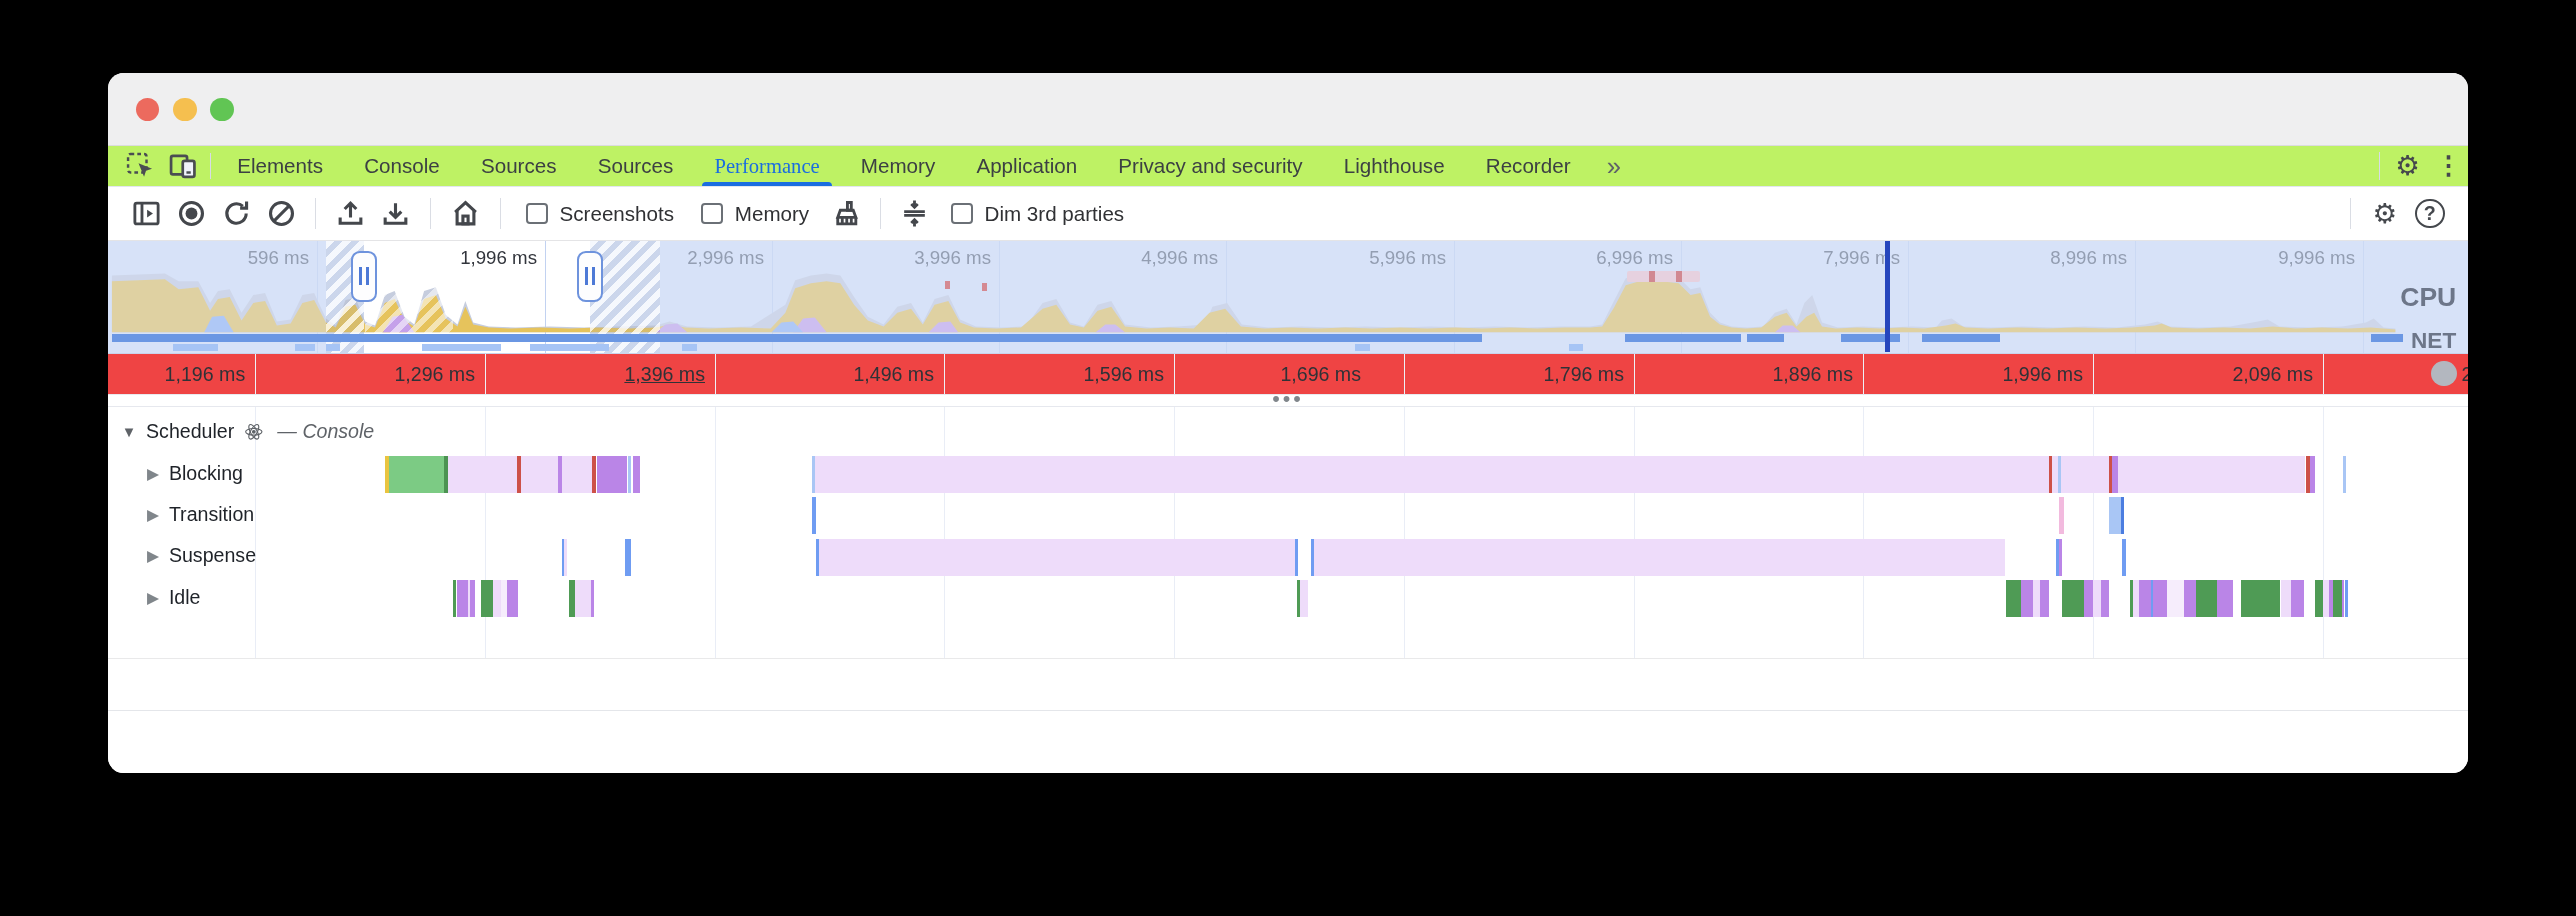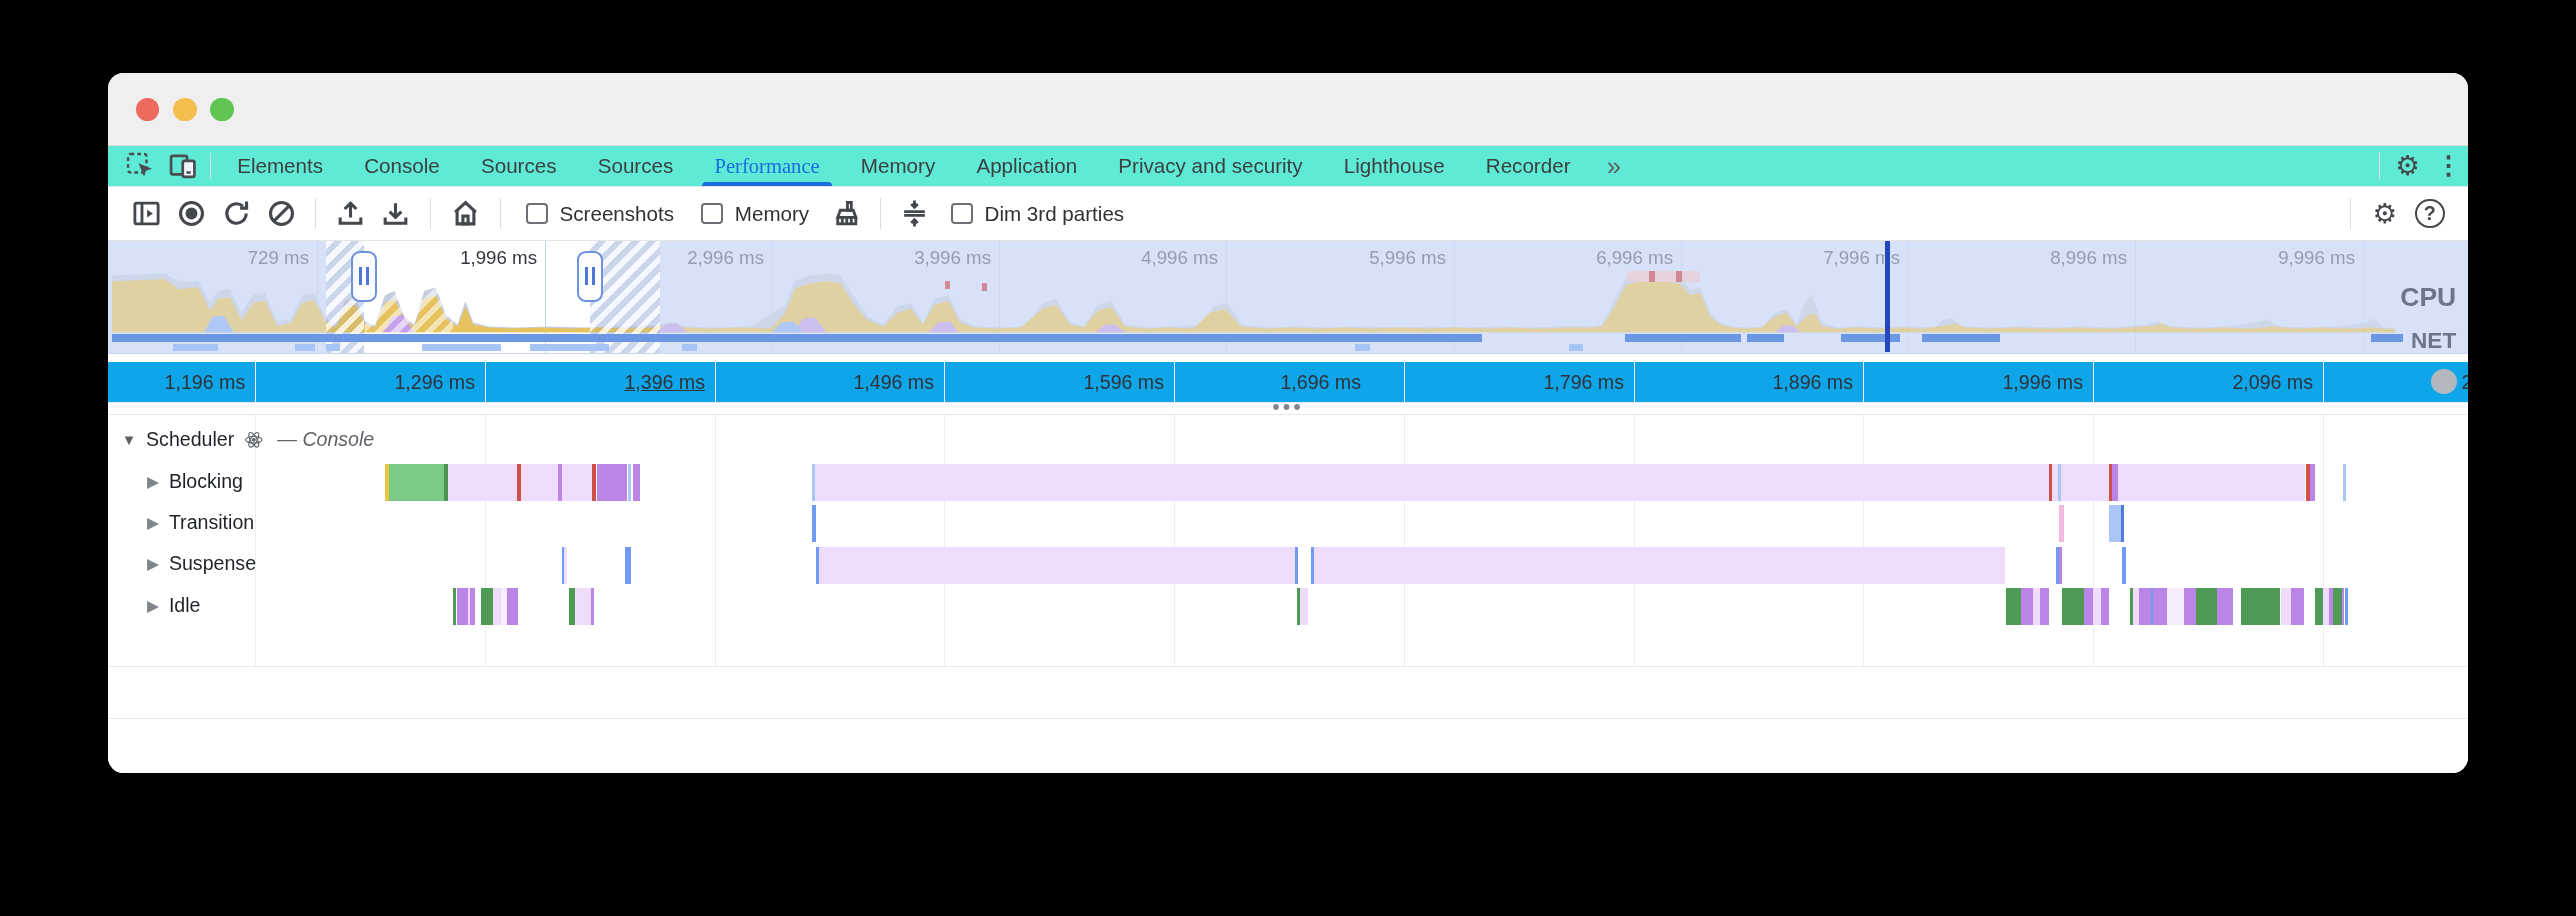--- a/index.html
+++ b/index.html
@@ -7,21 +7,21 @@
   #window { position:absolute; left:108px; top:73px; width:2360px; height:700px; background:#fff; border-radius:15.7px; overflow:hidden; box-shadow:0 17.7px 59px rgba(0,0,0,.6); }
 
   
   #titlebar { height:73px; background:#efeff0; border-bottom:1px solid #dcdcdd; position:relative; }
   .light { position:absolute; top:24.5px; width:23.6px; height:23.6px; border-radius:50%; }
   #light-close { left:27.5px; background:#ec6a5e; }
   #light-min { left:65px; background:#f5bf4f; }
   #light-max { left:102px; background:#61c554; }
 
   
-  #tabbar { height:41px; background:#5eead4; display:flex; align-items:stretch; border-bottom:1px solid #e2e6f0; padding-left:9.8px; }
+  #tabbar { height:41px; background:#bef264; display:flex; align-items:stretch; border-bottom:1px solid #e2e6f0; padding-left:9.8px; }
   .tbicon { display:flex; align-items:center; justify-content:center; width:43px; color:#4a4d52; cursor:pointer; }
   .vsep { width:1px; background:#d7dbe6; margin:6.9px 5.9px; }
   .tab { display:flex; align-items:center; padding:0 20.6px; font-size:20.6px; color:#3c4043; position:relative; cursor:pointer; white-space:nowrap; }
   .tab.selected { color:#1a6de0;font-family:Liberation Serif, serif; }
   .tab.selected::after { content:""; position:absolute; left:7.9px; right:7.9px; bottom:0; height:3.9px; background:#1a6de0; border-radius:3.9px 3.9px 0 0; }
   .more-tabs { font-size:25.5px; color:#5f6368; padding:0 15.7px; display:flex; align-items:center; cursor:pointer; }
   .pushright { margin-left:auto; display:flex; align-items:center; }
   .uni-icon { font-size:27.5px; color:#45484d; line-height:1; }
 
   
@@ -47,21 +47,21 @@
   .handle { position:absolute; top:9.8px; width:25.5px; height:51px; background:#fdfdfe; border:2.9px solid #6e93dd; border-radius:8.8px; display:flex; align-items:center; justify-content:center; gap:3.9px; cursor:ew-resize; }
   .handle i { display:block; width:2.9px; height:17.7px; background:#4d79d6; }
   #playhead { position:absolute; top:0; width:4.9px; height:111px; background:#2646bd; }
   #candy { position:absolute; background:repeating-linear-gradient(90deg,#f2c4ca 0 21.6px,#cc3f3d 21.6px 27.5px); border-radius:2px; }
   .reddot { position:absolute; width:4.9px; height:7.9px; background:#d2413f; }
   .side-lab { position:absolute; right:11.8px; font-weight:bold; color:#6d7689; }
   #cpu-label { top:41px; font-size:26.5px; }
   #net-label { top:87px; font-size:22.6px; }
 
   
-  #ruler { position:relative; height:41px; background:#0ea5e9; border-bottom:1px solid #e8eaef; overflow:hidden;margin-top:8px; }
+  #ruler { position:relative; height:41px; background:#ef4444; border-bottom:1px solid #e8eaef; overflow:hidden; }
   .rl-grid { position:absolute; top:0; bottom:0; width:1px; background:#eef1f7; }
   .rl-label { position:absolute; top:8.8px; width:147px; text-align:right; font-size:19.6px; color:#2f3237; }
   #scroll-thumb { position:absolute; left:2323px; top:6.9px; width:25.5px; height:25.5px; border-radius:50%; background:#b3b7bf; }
 
   
   #divider { height:11.8px; background:#fff; border-bottom:1px solid #e6e8ee; text-align:center; line-height:7.9px; color:#80868b; font-size:21.6px; letter-spacing:2.9px; cursor:row-resize; }
 
   
   #tracks { position:relative; height:366px; background:#fff; overflow:hidden; }
   .tk-grid { position:absolute; top:0; height:251px; width:1px; background:#e9edf6; }
@@ -211,21 +211,21 @@
       <span class="tool">
           <span class="qmark">?</span>
         </span>
     </span>
   </div>
 
   <div id="overview">
       <div class="ov-dim" style="left: 0px; width: 256px;"></div>
       <div class="ov-dim" style="left: 482px; width: 1878px;"></div>
       <div class="ov-grid" style="left: 209px;"></div>
-      <div class="ov-label" style="left: 52px;">729 ms</div>
+      <div class="ov-label" style="left: 52px;">596 ms</div>
       <div class="ov-grid" style="left: 437px;"></div>
       <div class="ov-label inwin" style="left: 280px;">1,996 ms</div>
       <div class="ov-grid" style="left: 664px;"></div>
       <div class="ov-label" style="left: 507px;">2,996 ms</div>
       <div class="ov-grid" style="left: 891px;"></div>
       <div class="ov-label" style="left: 734px;">3,996 ms</div>
       <div class="ov-grid" style="left: 1118px;"></div>
       <div class="ov-label" style="left: 961px;">4,996 ms</div>
       <div class="ov-grid" style="left: 1346px;"></div>
       <div class="ov-label" style="left: 1189px;">5,996 ms</div>

